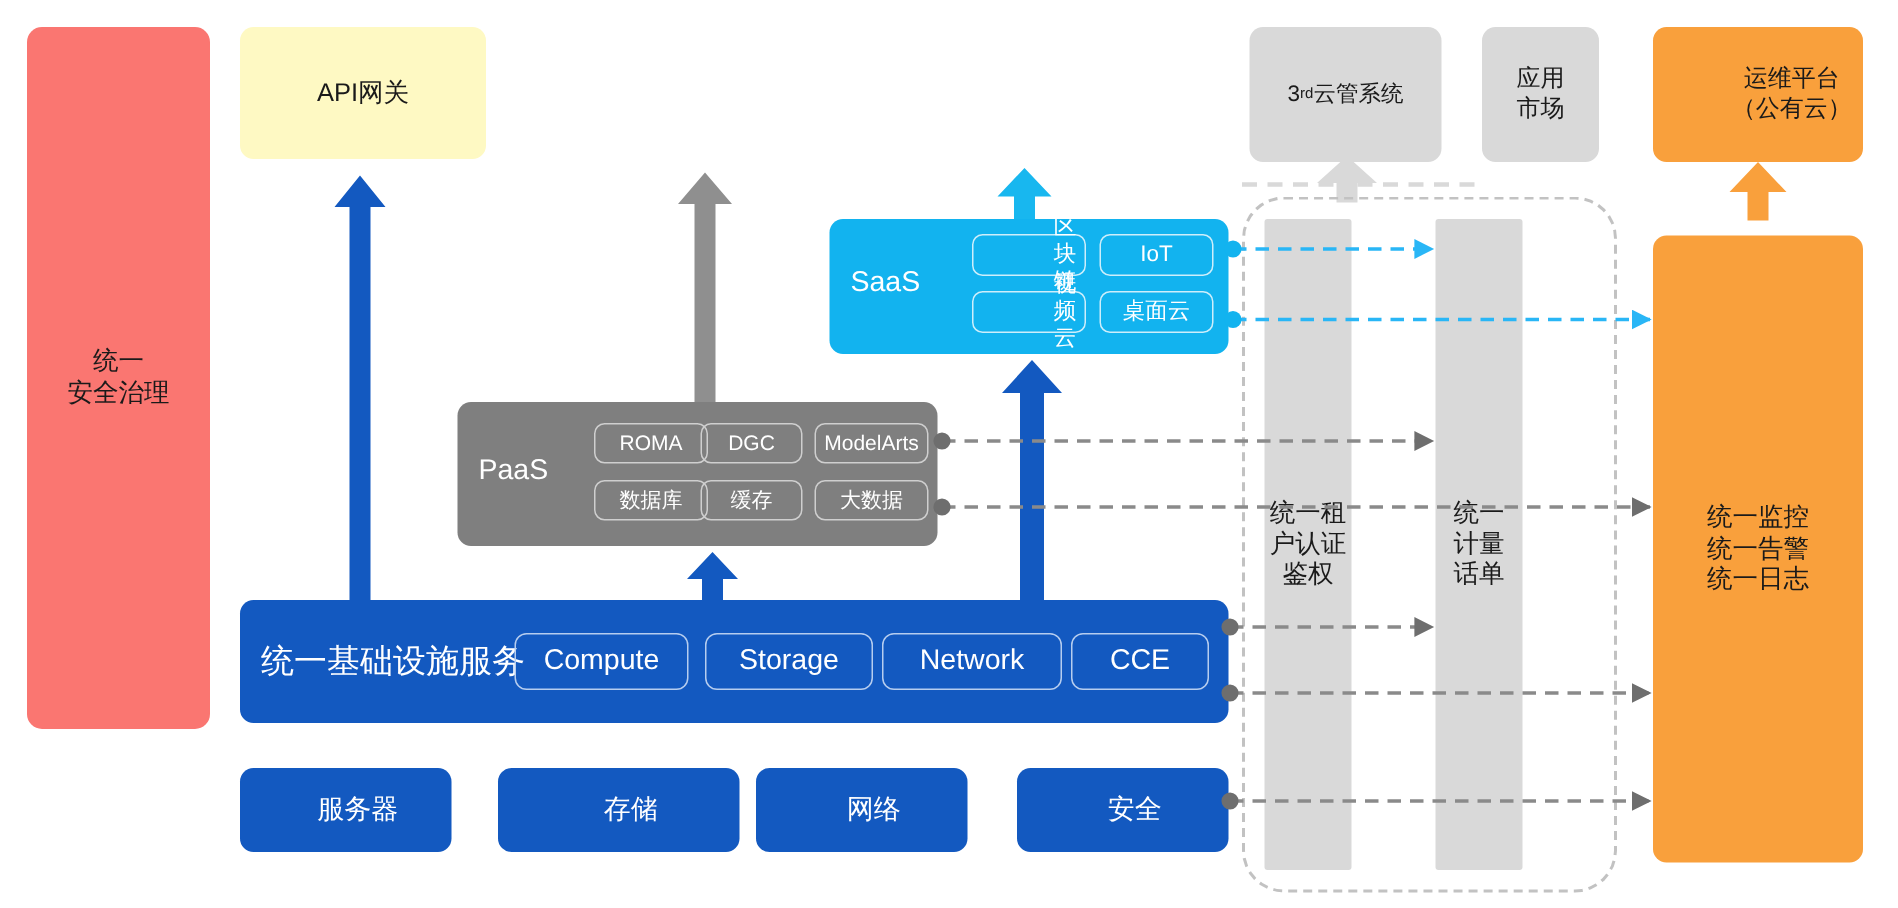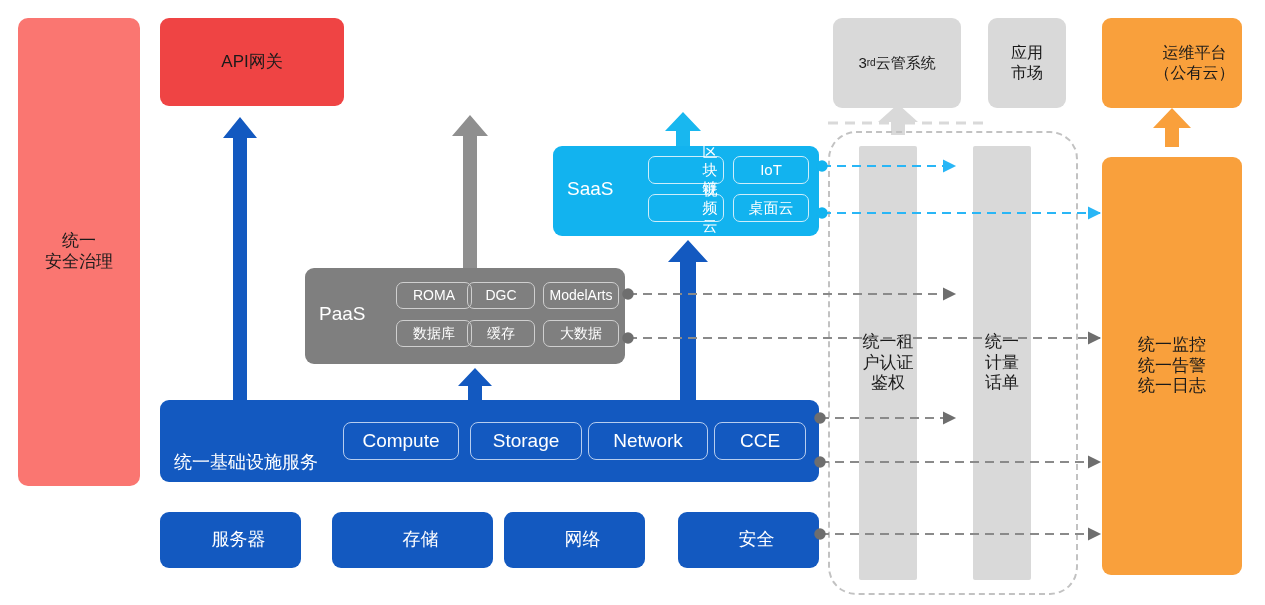--- a/index.html
+++ b/index.html
@@ -32,22 +32,22 @@
   
   .security-col {
     left: 18px; top: 18px; width: 122px; height: 468px;
     background: #fa7671;
     color: #1a1a1a;
     font-size: 17px;
     border-radius: 10px;
   }
   
   .api-gw {
-    left: 160px; top: 18px; width: 184px; height: 88px;
-    background: #ef4444;
+    left: 160px; top: 18px; width: 164px; height: 88px;
+    background: #fef9c3;
     color: #1a1a1a;
     font-size: 17px;
     border-radius: 9px;
   }
   
   .console-frame {
     left: 322px; top: 18px; width: 497px; height: 88px;
     background: #8cc64b;
     border-radius: 9px;
     display: block;
@@ -153,21 +153,21 @@
 
   
   .infra-bar {
     left: 160px; top: 400px; width: 659px; height: 82px;
     background: #1359c0;
     border-radius: 9px;
     display: block;
   }
   .infra-label {
     position: absolute; left: 14px; top: 28px;
-    font-size: 18px; color: #ffffff; margin-top: 24px;
+    font-size: 22px; color: #ffffff;
   }
   .infra-pill {
     position: absolute;
     top: 22px; height: 38px;
     box-sizing: border-box;
     border: 1.6px solid #b6cdef;
     border-radius: 8px;
     color: #ffffff;
     font-size: 19px;
     display: flex; align-items: center; justify-content: center;
@@ -202,21 +202,20 @@
   .shared-col {
     position: absolute;
     background: #d9d9d9;
     color: #1a1a1a;
     font-size: 17px;
     border-radius: 2px;
     display: flex; align-items: center; justify-content: center;
     text-align: center;
     white-space: pre-line;
     line-height: 1.2;
-    margin-left: 16px;
   }
   .auth-col { left: 843px;  top: 146px; width: 58px; height: 434px; }
   .bill-col { left: 957px;  top: 146px; width: 58px; height: 434px; }
 
   
   svg.layer {
     position: absolute;
     left: 0; top: 0;
     width: 1265px; height: 605px;
     pointer-events: none;

